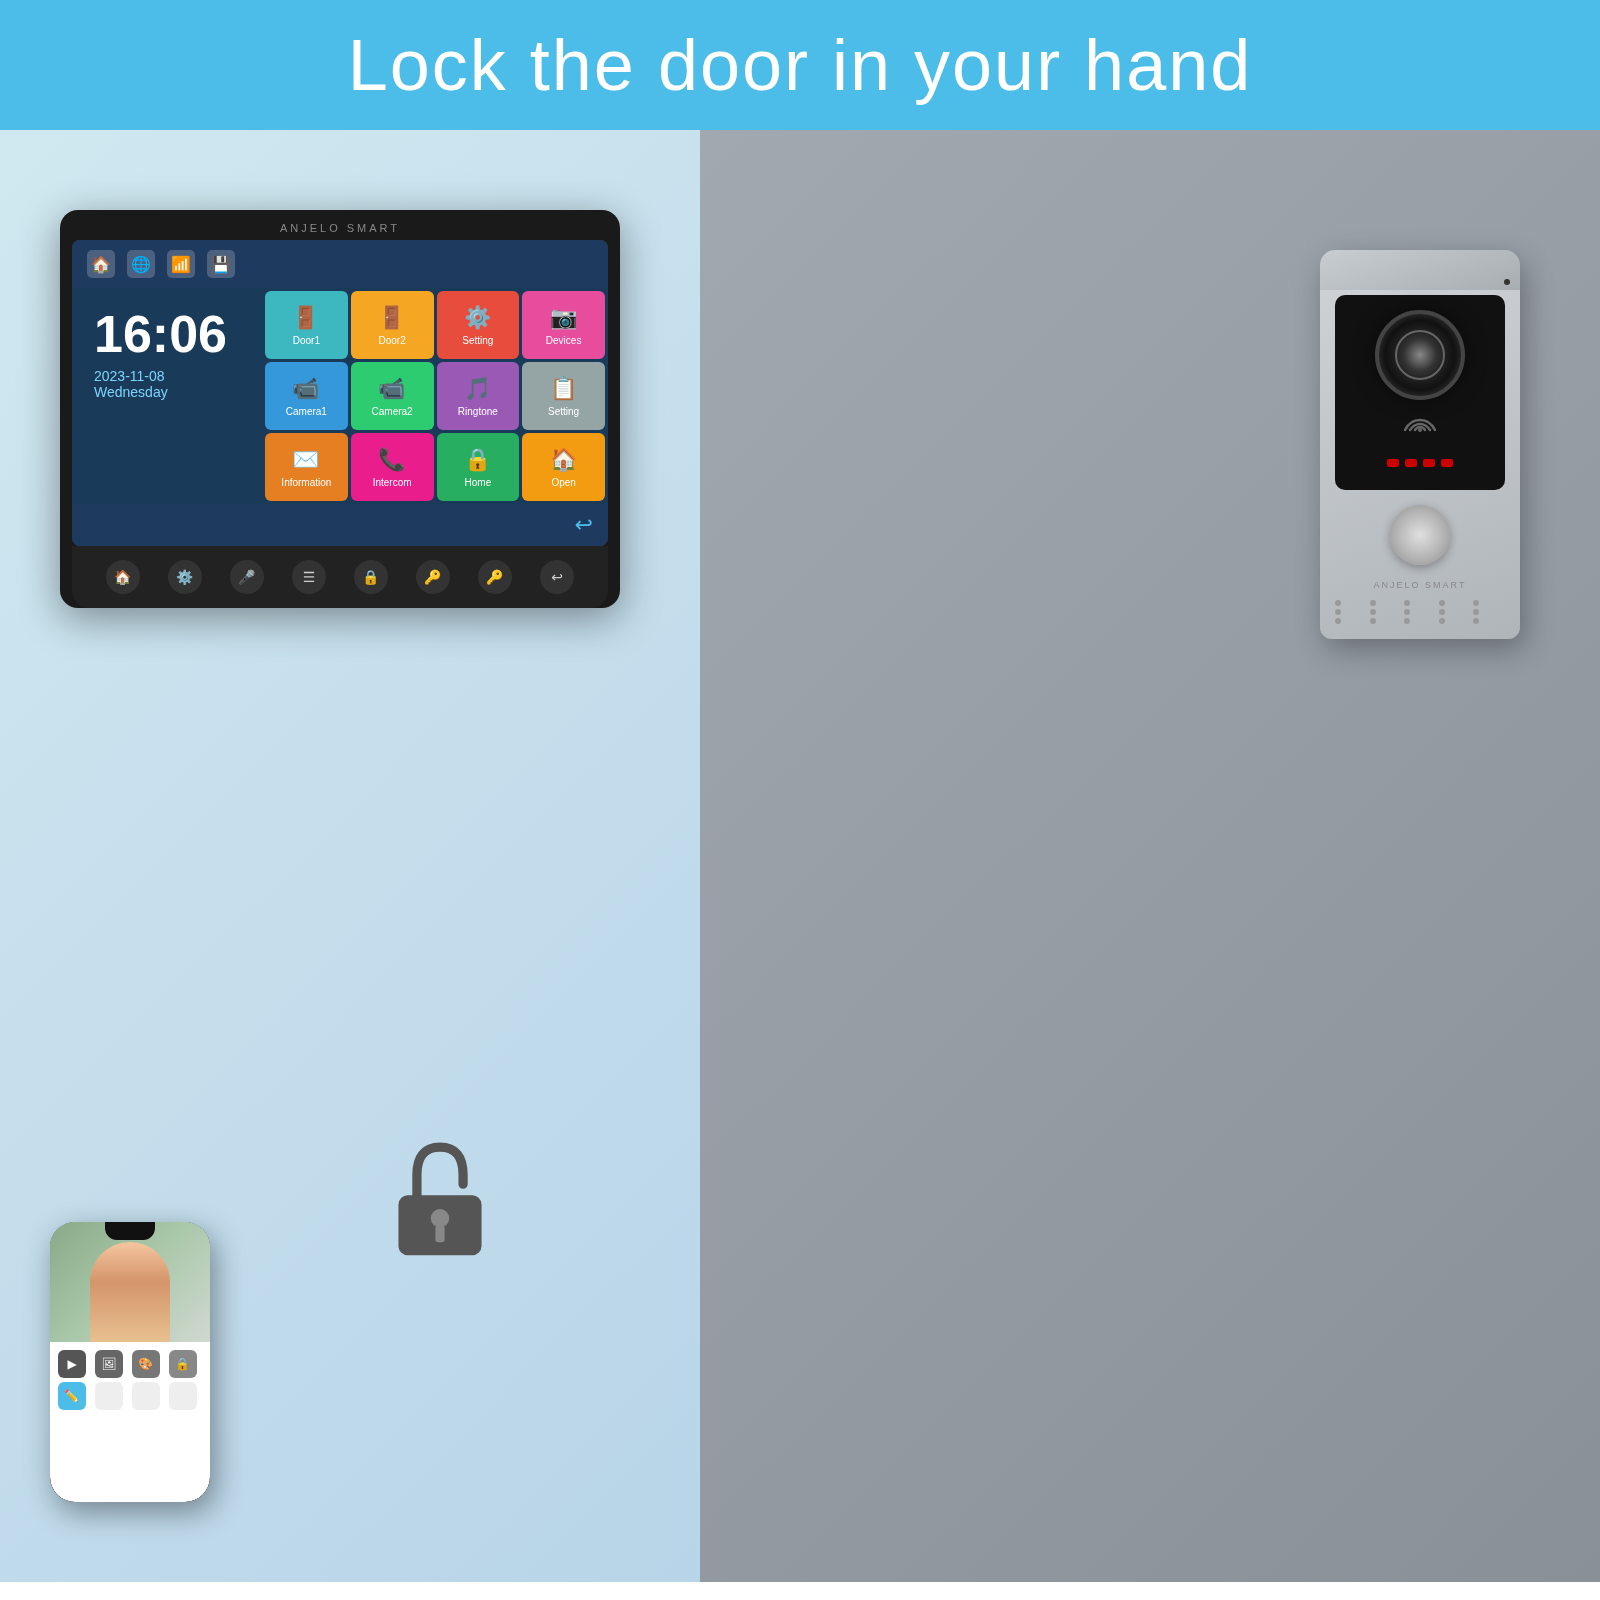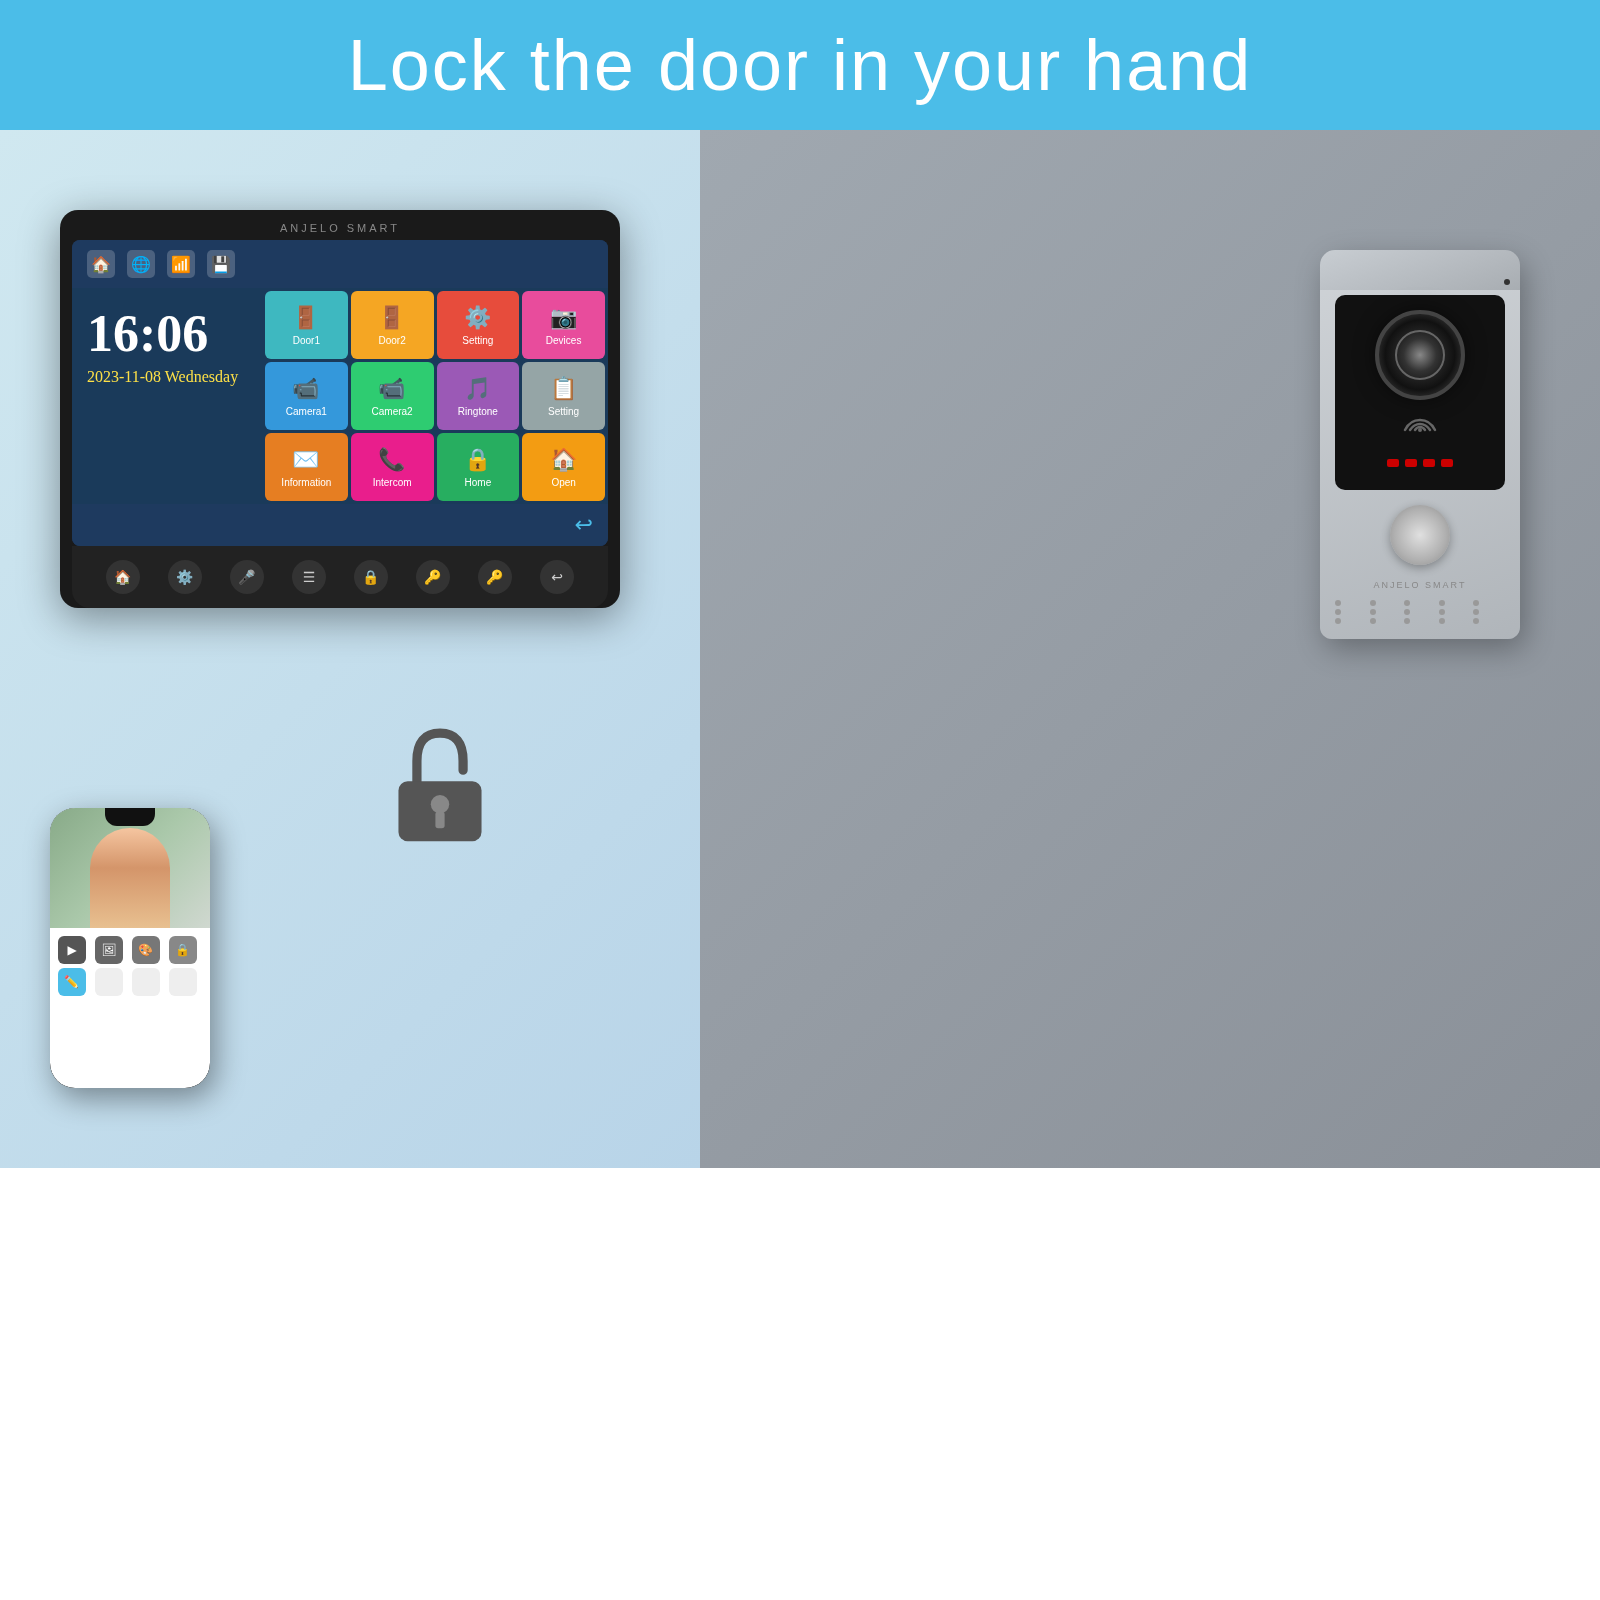--- a/index.html
+++ b/index.html
@@ -24,21 +24,21 @@
       color: white;
       font-size: 72px;
       font-weight: 300;
       letter-spacing: 2px;
     }
 
     
     .main-content {
       display: flex;
       width: 100%;
-      height: 1038px;
+      height: 1452px;
       position: relative;
     }
 
     
     .left-panel {
       width: 700px;
       height: 100%;
       background: linear-gradient(135deg, #d0e8f0 0%, #b8d4e8 100%);
       position: relative;
     }
@@ -104,36 +104,35 @@
 
     
     .screen-body {
       display: flex;
       background: #1a3a5a;
     }
 
     
     .screen-left {
       width: 190px;
-      padding: 20px 15px;
+      padding: 20px 22px;
       background: #1a3a5a;
-      font-family: Liberation Serif, serif;
     }
 
     .clock-time {
       color: white;
       font-size: 52px;
       font-weight: bold;
       line-height: 1;
       margin-bottom: 8px;
     }
 
     .clock-date {
-      color: #fde047;
-      font-size: 16px;
+      color: #7dd3fc;
+      font-size: 14px;
     }
 
     
     .tiles-grid {
       flex: 1;
       display: grid;
       grid-template-columns: repeat(4, 1fr);
       grid-template-rows: repeat(3, 1fr);
       gap: 3px;
       padding: 3px;

